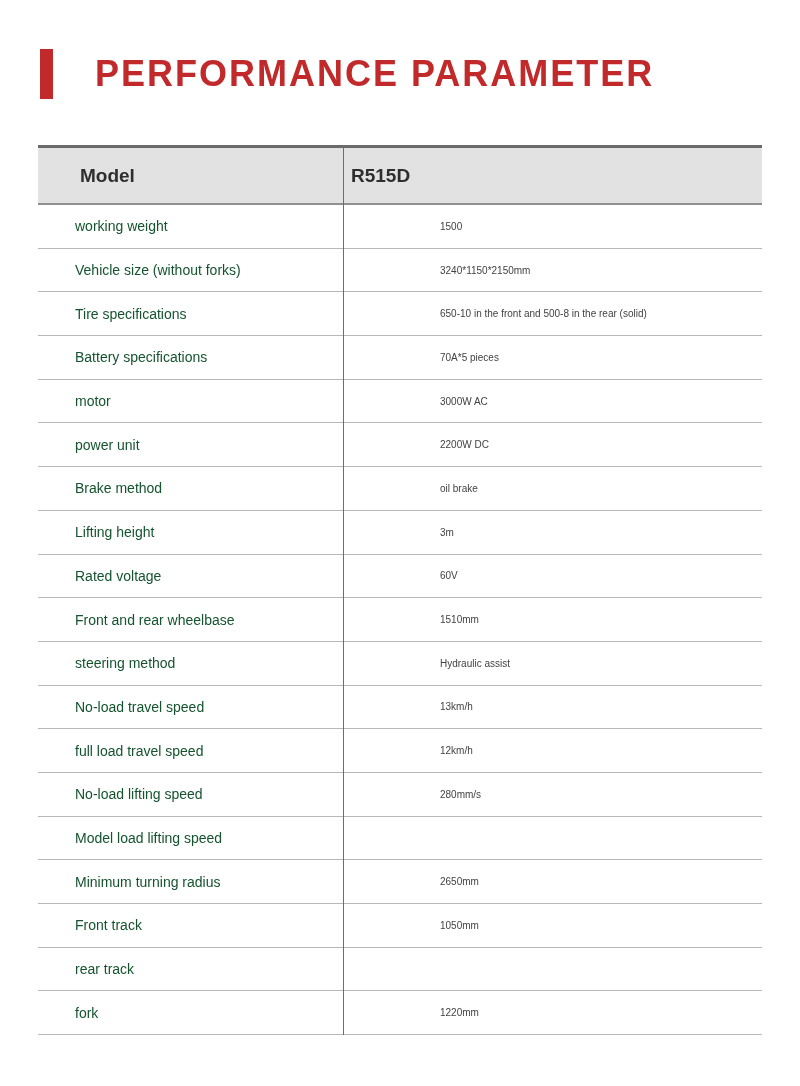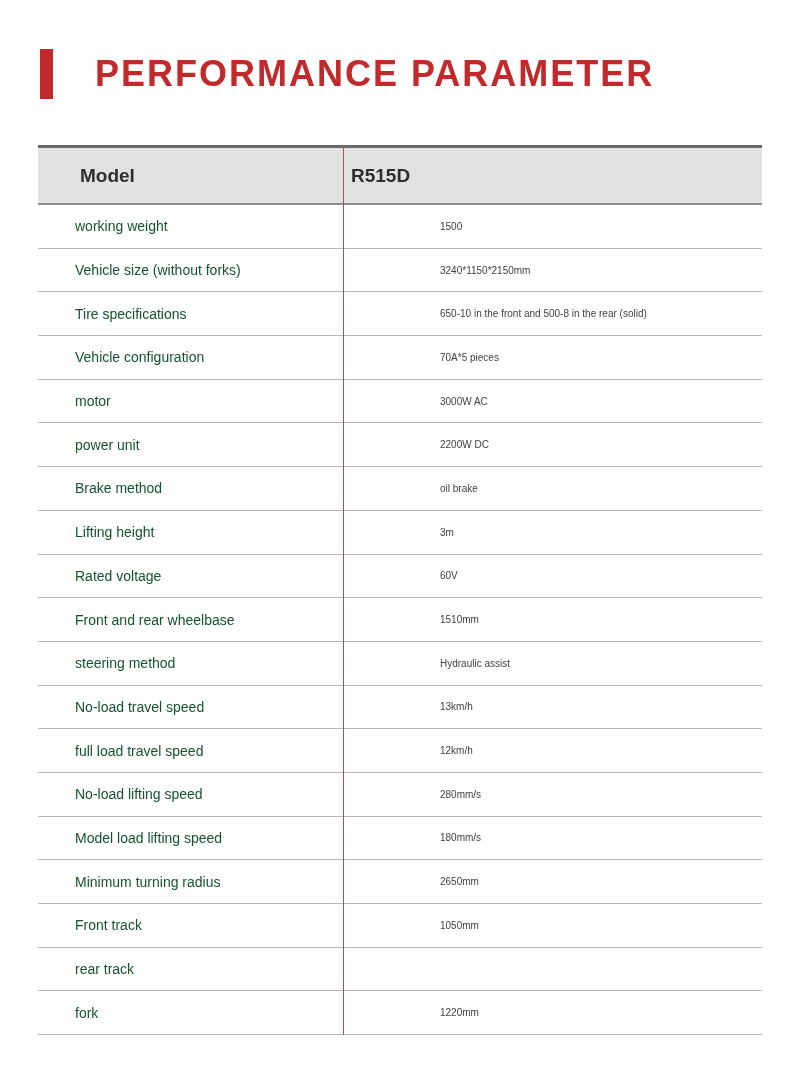--- a/index.html
+++ b/index.html
@@ -123,21 +123,21 @@
         </div>
         <div class="row">
           <div class="cell label-cell">Vehicle size (without forks)</div>
           <div class="cell value-cell">3240*1150*2150mm</div>
         </div>
         <div class="row">
           <div class="cell label-cell">Tire specifications</div>
           <div class="cell value-cell">650-10 in the front and 500-8 in the rear (solid)</div>
         </div>
         <div class="row">
-          <div class="cell label-cell">Vehicle configuration</div>
+          <div class="cell label-cell">Battery specifications</div>
           <div class="cell value-cell">70A*5 pieces</div>
         </div>
         <div class="row">
           <div class="cell label-cell">motor</div>
           <div class="cell value-cell">3000W AC</div>
         </div>
         <div class="row">
           <div class="cell label-cell">power unit</div>
           <div class="cell value-cell">2200W DC</div>
         </div>
@@ -168,21 +168,20 @@
         <div class="row">
           <div class="cell label-cell">full load travel speed</div>
           <div class="cell value-cell">12km/h</div>
         </div>
         <div class="row">
           <div class="cell label-cell">No-load lifting speed</div>
           <div class="cell value-cell">280mm/s</div>
         </div>
         <div class="row">
           <div class="cell label-cell">Model load lifting speed</div>
-          <div class="cell value-cell">180mm/s</div>
         </div>
         <div class="row">
           <div class="cell label-cell">Minimum turning radius</div>
           <div class="cell value-cell">2650mm</div>
         </div>
         <div class="row">
           <div class="cell label-cell">Front track</div>
           <div class="cell value-cell">1050mm</div>
         </div>
         <div class="row">

